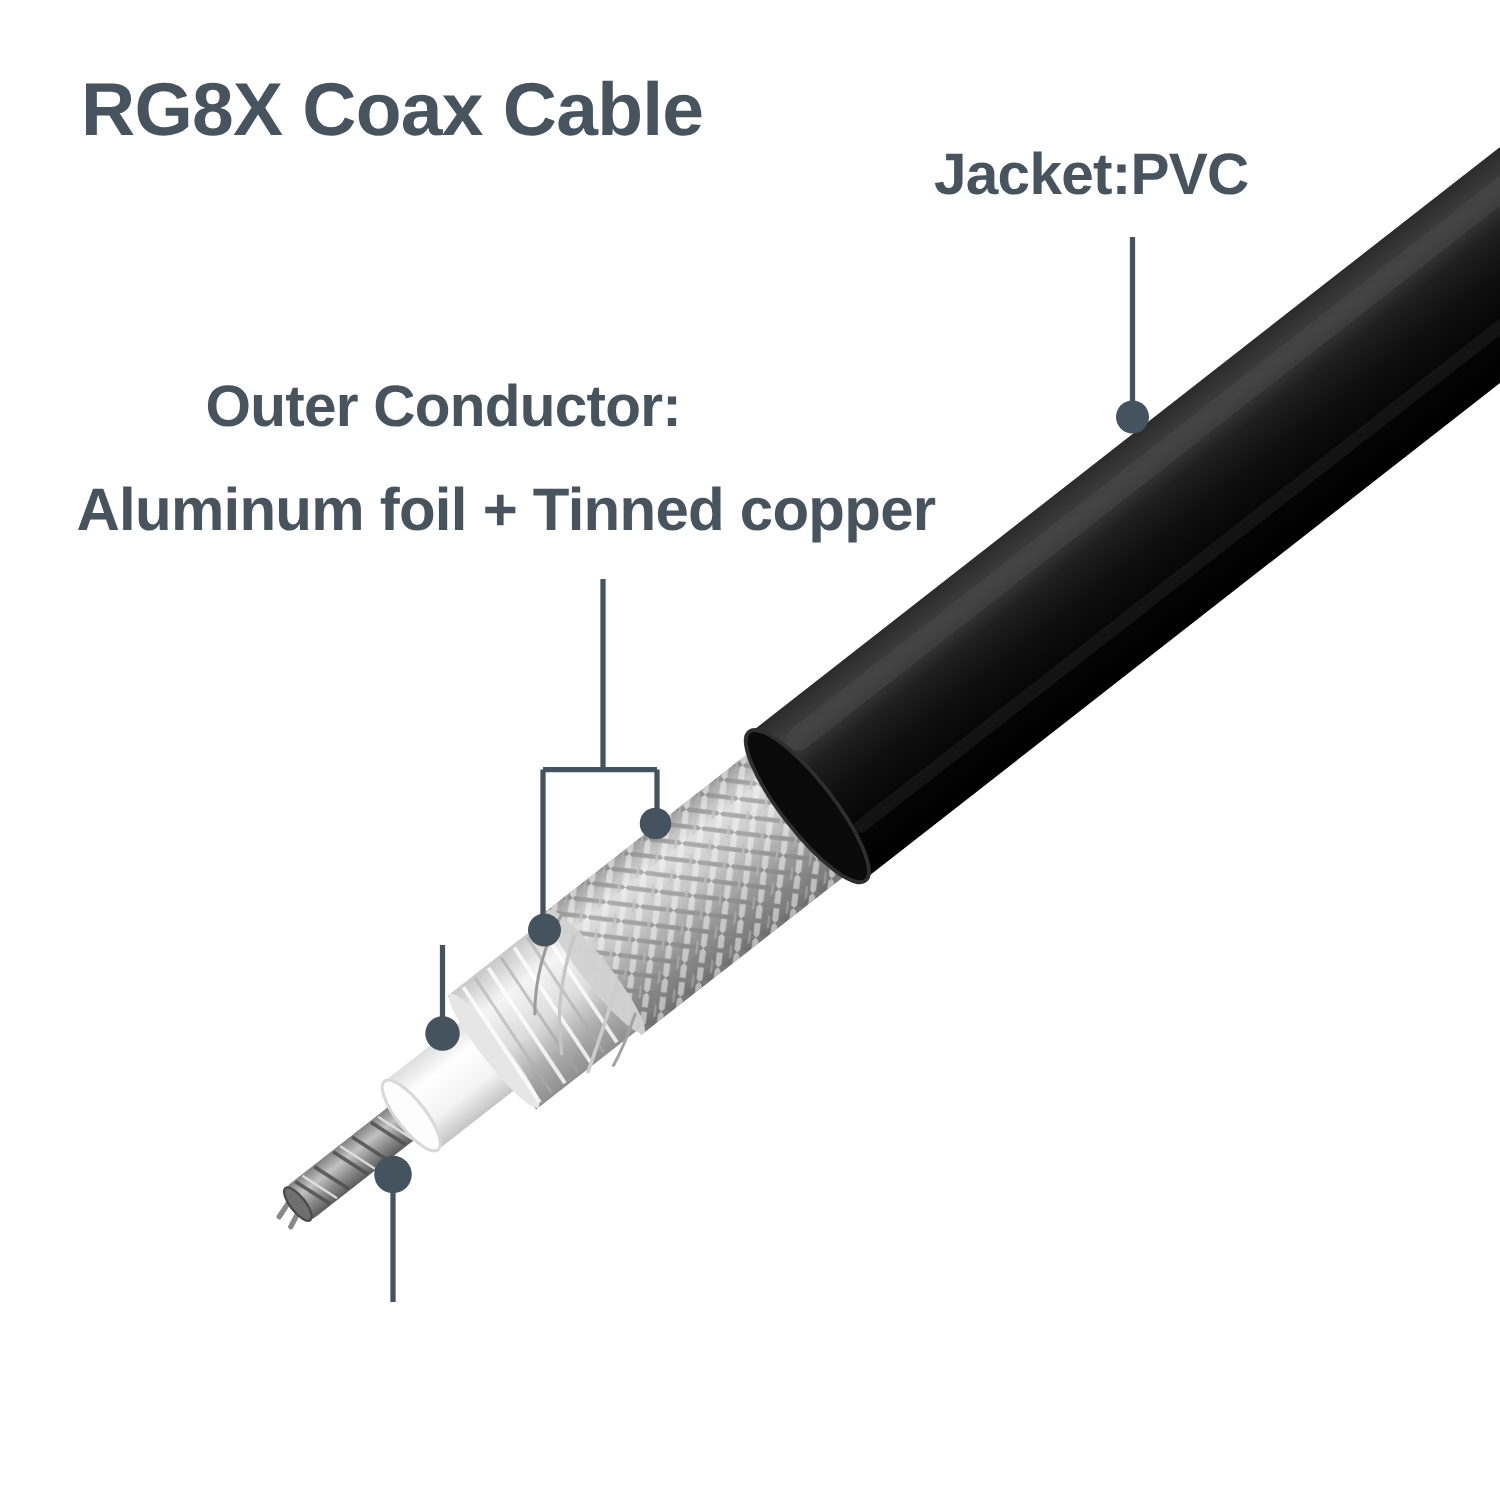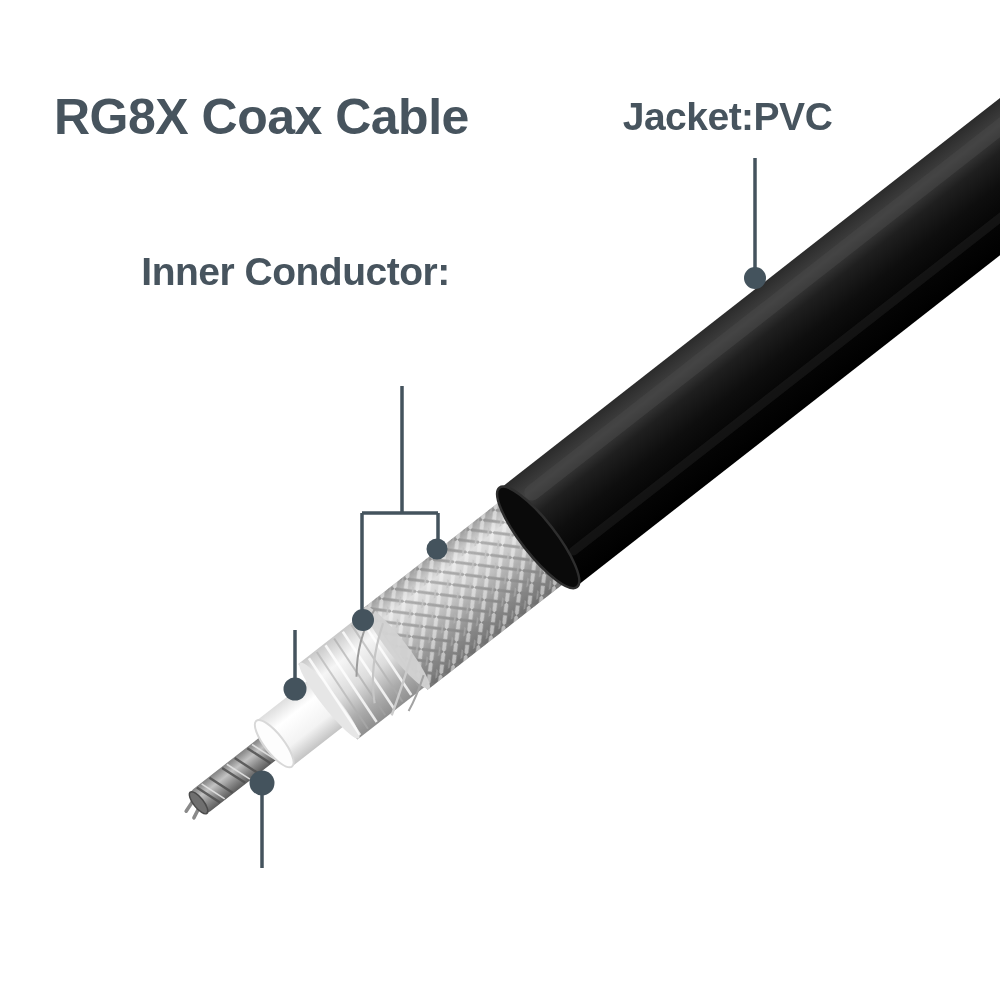--- a/index.html
+++ b/index.html
@@ -25,21 +25,20 @@
     color: #47545E;
     font-weight: 700;
     line-height: 1;
     white-space: nowrap;
     letter-spacing: -0.5px;
   }
   .title {
     left: 54px;
     top: 48px;
     font-size: 50px;
-    margin-top: 44px;
   }
   .lbl-jacket {
     left: 605px;
     top: 97px;
     width: 245px;
     text-align: center;
     font-size: 39px;
   }
   .lbl-outer1 {
     left: 133px;
@@ -186,14 +185,15 @@
       <circle cx="755" cy="278" r="11"></circle>
       <circle cx="437" cy="549" r="10.5"></circle>
       <circle cx="363" cy="620" r="11"></circle>
       <circle cx="295" cy="689" r="11.5"></circle>
       <circle cx="262" cy="783" r="12.5"></circle>
     </g>
   </svg>
 
   <div class="lbl title">RG8X Coax Cable</div>
   <div class="lbl lbl-jacket">Jacket:PVC</div>
-  <div class="lbl lbl-outer1">Inner Conductor:</div>
+  <div class="lbl lbl-outer1">Outer Conductor:</div>
+  <div class="lbl lbl-outer2">Aluminum foil + Tinned copper</div>
 </div>
 
 </body></html>

